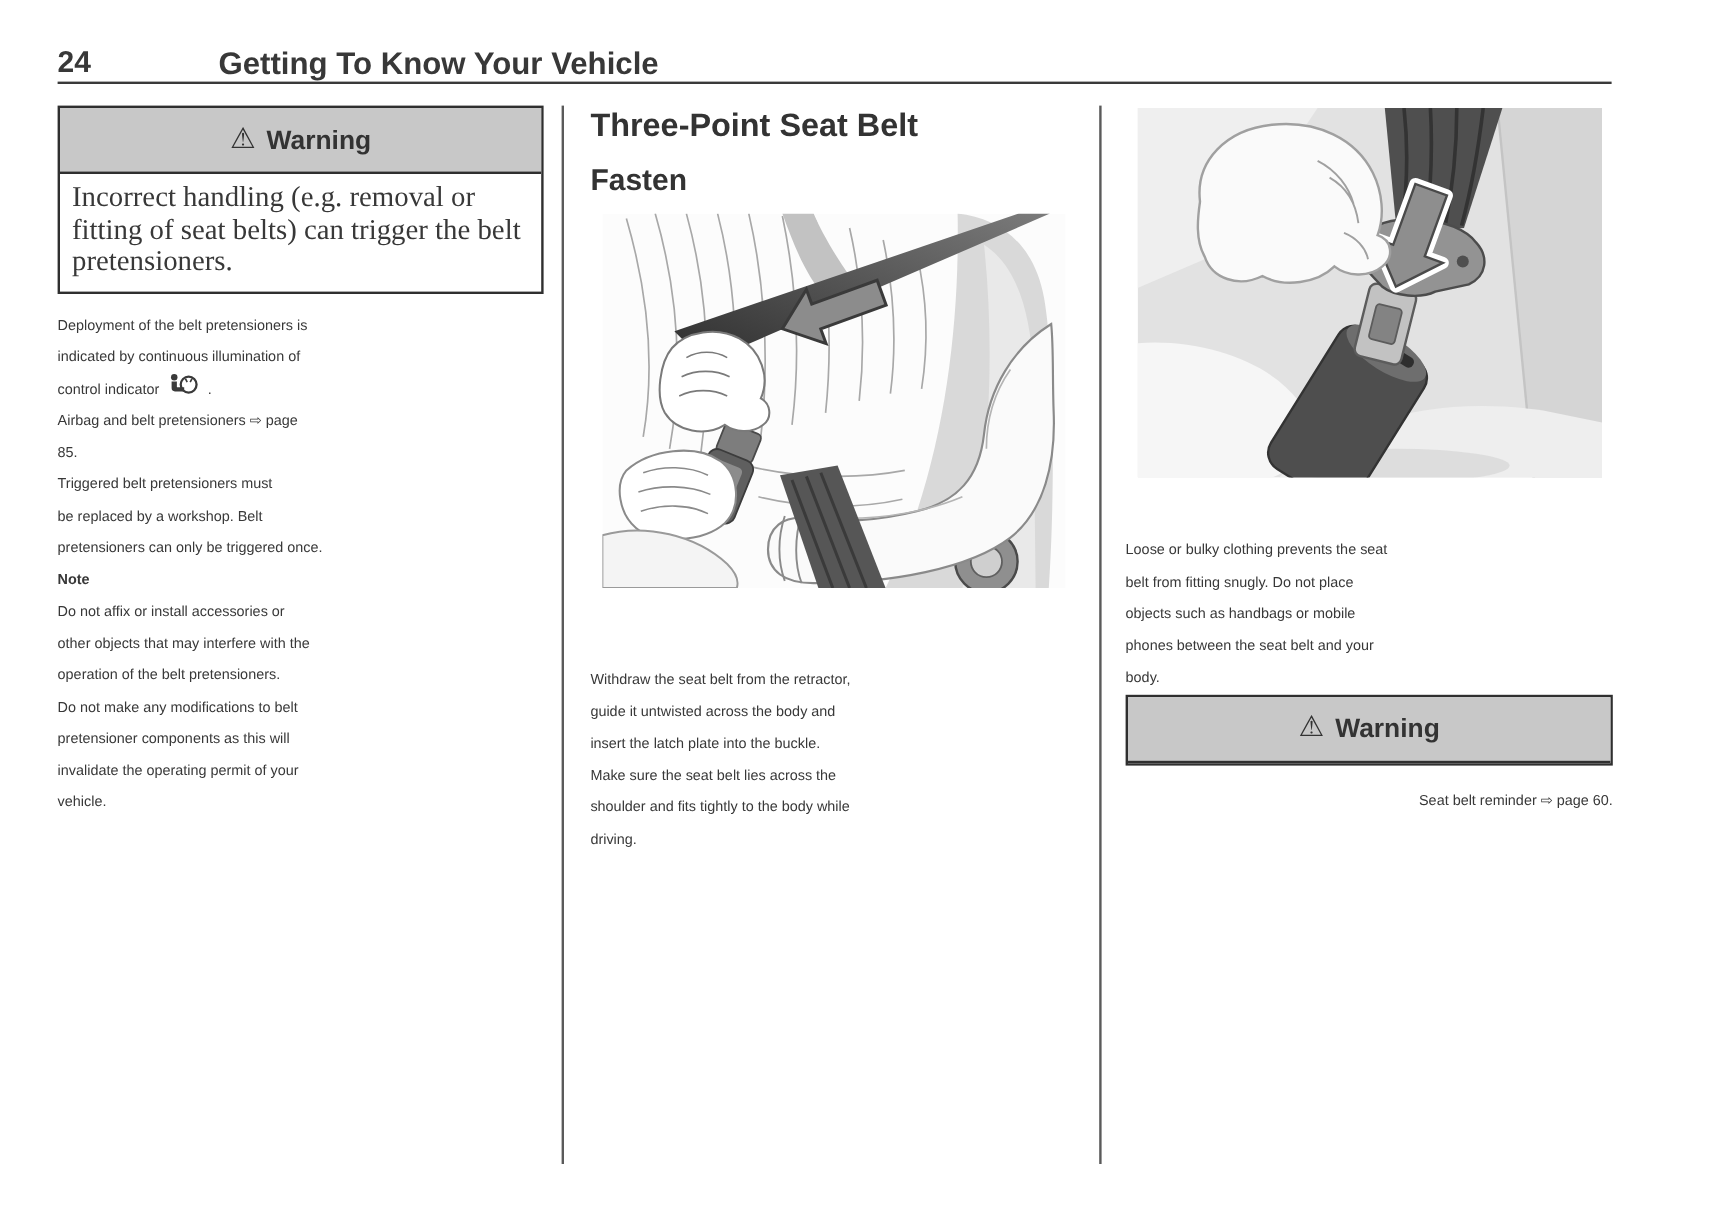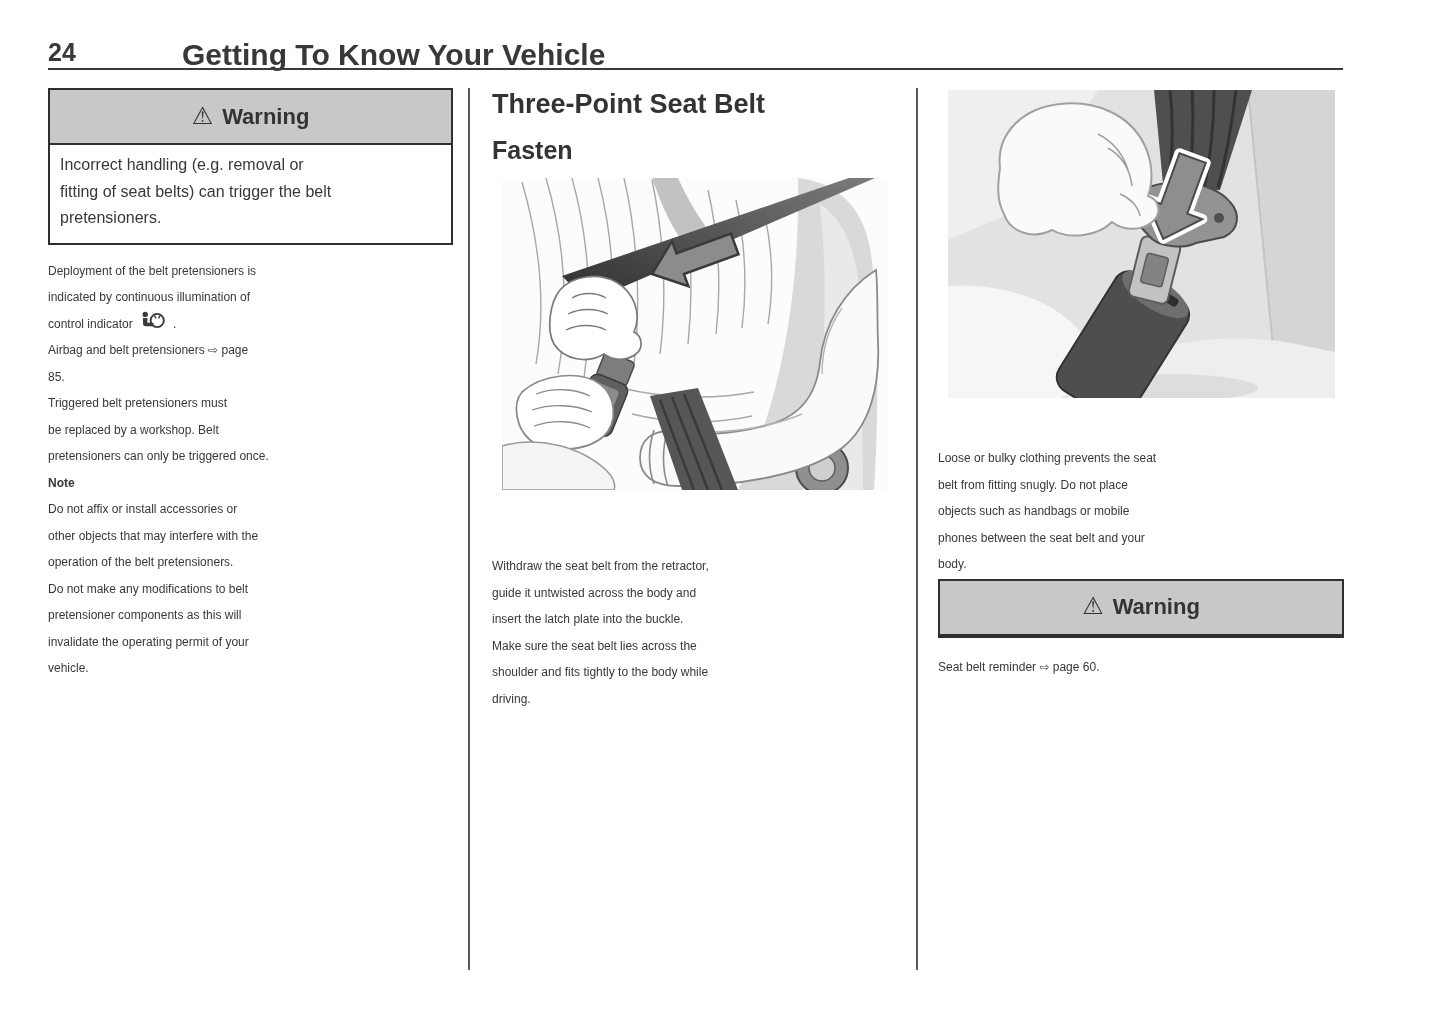--- a/index.html
+++ b/index.html
@@ -7,56 +7,56 @@
     position:relative;
     width:1445px;height:1014px;
     background:#ffffff;
     font-family:"Liberation Sans","DejaVu Sans",sans-serif;
     color:#383838;
     overflow:hidden;
     padding-left:28px;
   }
   
   .page-number{position:absolute;left:48px;top:38px;font-size:25px;font-weight:bold;}
-  .section-title{position:absolute;left:182px;top:38px;font-size:30px;font-weight:bold;}
+  .section-title{position:absolute;left:182px;top:38px;font-size:26px;font-weight:bold;}
   .head-rule{position:absolute;left:48px;top:68px;width:1295px;height:2px;background:#3a3a3a;}
   
   .divider{position:absolute;top:88px;width:2px;height:882px;background:#5a5a5a;}
   .divider-1{left:468px;}
   .divider-2{left:916px;}
   
   .col{position:absolute;top:88px;}
   .col-left{left:48px;width:405px;}
   .col-mid{left:492px;width:398px;}
   .col-right{left:938px;width:406px;}
   
   .warnbox{border:2px solid #2f2f2f;background:#ffffff;}
   .warnbox-header{
     background:#c8c8c8;border-bottom:2px solid #2f2f2f;height:53px;
     display:flex;align-items:center;justify-content:center;gap:9px;
     font-size:22px;font-weight:bold;color:#333333;
   }
   .warn-triangle{font-weight:normal;font-size:24px;line-height:1;transform:translateY(-1px);}
-  .warnbox-body{padding:7px 10px 11px 10px;font-size:16px;line-height:26.5px;white-space:pre-line;}
+  .warnbox-body{padding:7px 10px 11px 10px;font-size:24px;line-height:26.5px;white-space:pre-line;font-family:Liberation Serif, serif;}
   
   .body-text{margin:0;font-size:12px;line-height:26.5px;white-space:pre-line;}
   .first-para{margin-top:13px;}
   .note-label{margin:0;font-size:12px;line-height:26.5px;font-weight:bold;}
   .inline-icon{display:inline-block;vertical-align:-3px;margin:0 5px 0 7px;}
   
   .mid-heading{margin:0;font-size:27px;font-weight:bold;color:#333333;line-height:32px;}
   .mid-subheading{margin:19px 0 0 0;font-size:25px;font-weight:bold;color:#333333;line-height:22px;}
   figure{margin:0;padding:0;}
   .fig-mid{margin:17px 0 0 10px;width:386px;height:312px;}
   .fig-right{margin:2px 0 0 10px;width:387px;height:308px;}
   .mid-para{margin-top:63px;}
   
   .loose-para{margin-top:47px;}
   .right-warnbox{margin-top:1px;}
-  .reminder-para{margin-top:16px;}
+  .reminder-para{margin-top:16px;text-align:right;}
 </style>
 </head>
 <body>
 
 <div class="page">
 
   <div class="page-number">24</div>
   <div class="section-title">Getting To Know Your Vehicle</div>
   <div class="head-rule"></div>
 

